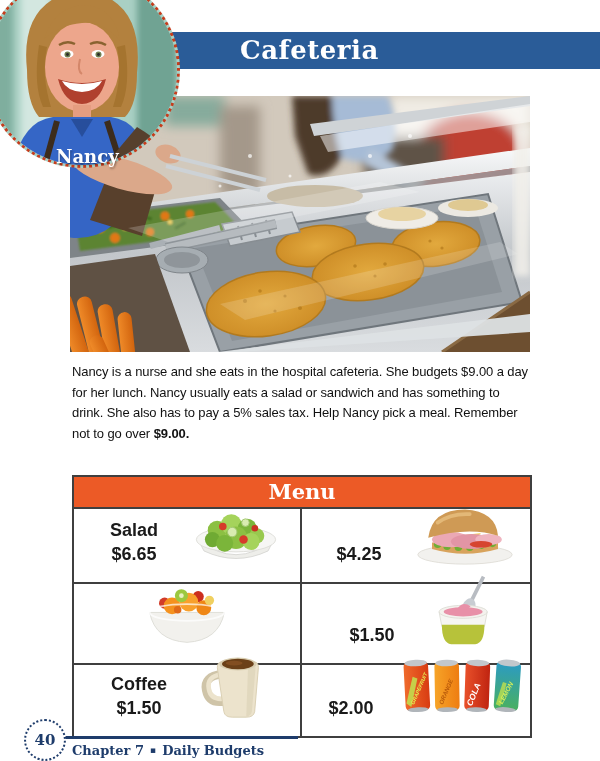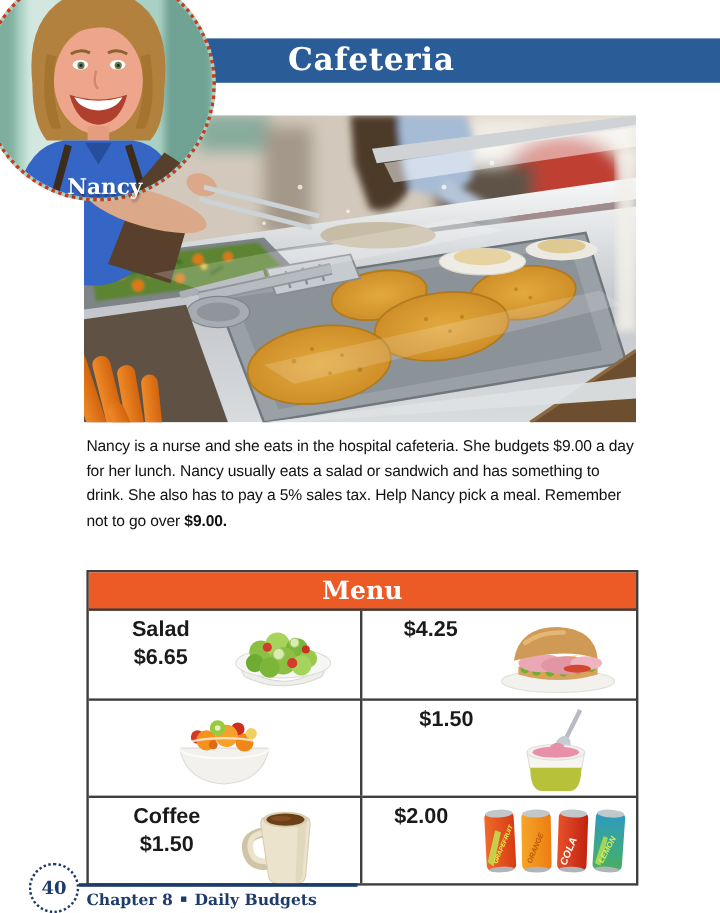--- a/index.html
+++ b/index.html
@@ -26,21 +26,21 @@
   .intro{position:absolute;left:72px;top:362px;width:462px;margin:0;color:#111111;
         font-size:13px;line-height:20.5px;letter-spacing:-.1px;}
   .intro b{font-weight:bold;}
 
   
   .menu{position:absolute;left:72px;top:455px;width:456px;border:2px solid #3f3f3f;background:#fff;margin-top:20px;}
   .menu-header{height:30px;background:#ec5a26;border-bottom:2px solid #3f3f3f;
         color:#ffffff;text-align:center;line-height:30px;
         font-family:"DejaVu Serif",serif;font-weight:bold;font-size:21px;}
   .menu-grid{display:grid;grid-template-columns:1fr 1fr;grid-template-rows:73px 81px 73px;}
-  .cell{display:flex;align-items:flex-start;justify-content:center;gap:6px;padding:4px 4px;
+  .cell{display:flex;align-items:flex-end;justify-content:center;gap:6px;padding:16px 4px;
         border-top:2px solid #3f3f3f;}
   .cell.r1{border-top:none;}
   .cell.colL{border-right:2px solid #3f3f3f;}
   .cell-text{width:42%;text-align:center;color:#1a1a1a;font-weight:bold;font-size:18px;line-height:1.3;}
   .cell-img{display:flex;align-items:center;justify-content:center;}
 
   
   .page-circle{position:absolute;left:24px;top:719px;width:38px;height:38px;border-radius:50%;
         border:2px dotted #1e3c6b;background:#fff;z-index:2;
         display:flex;align-items:center;justify-content:center;
@@ -393,15 +393,15 @@
         </div>
       </div>
 
     </div>
   </div>
 
   <div class="page-circle">
     <span>40</span>
   </div>
   <div class="footer-line"></div>
-  <div class="footer-text"><span>Chapter 8</span><span class="footer-sep">▪</span><span>Daily Budgets</span></div>
+  <div class="footer-text"><span>Chapter 7</span><span class="footer-sep">▪</span><span>Daily Budgets</span></div>
 
 </div>
 
 </body></html>

